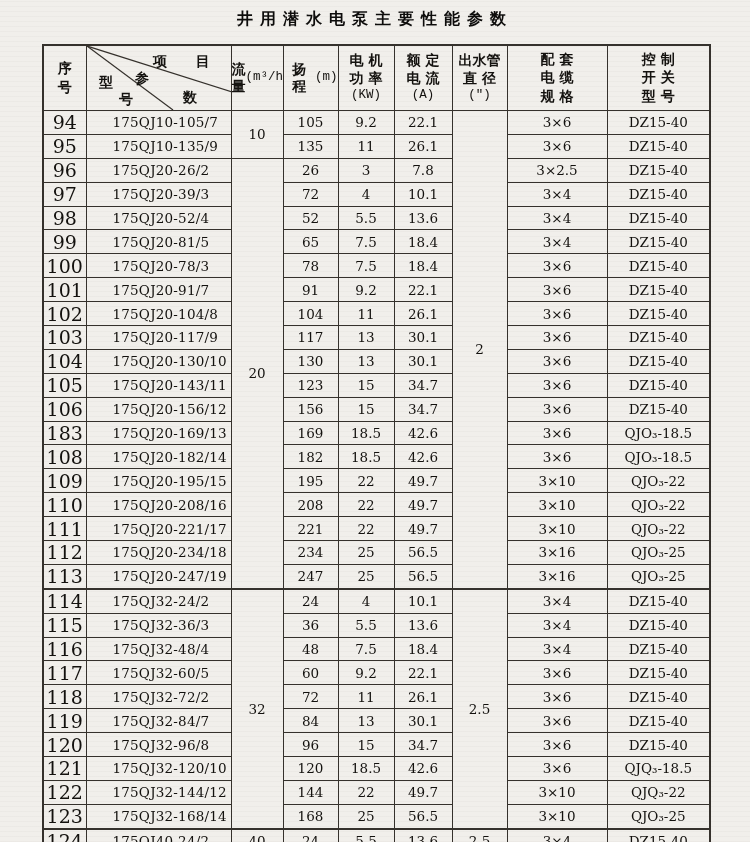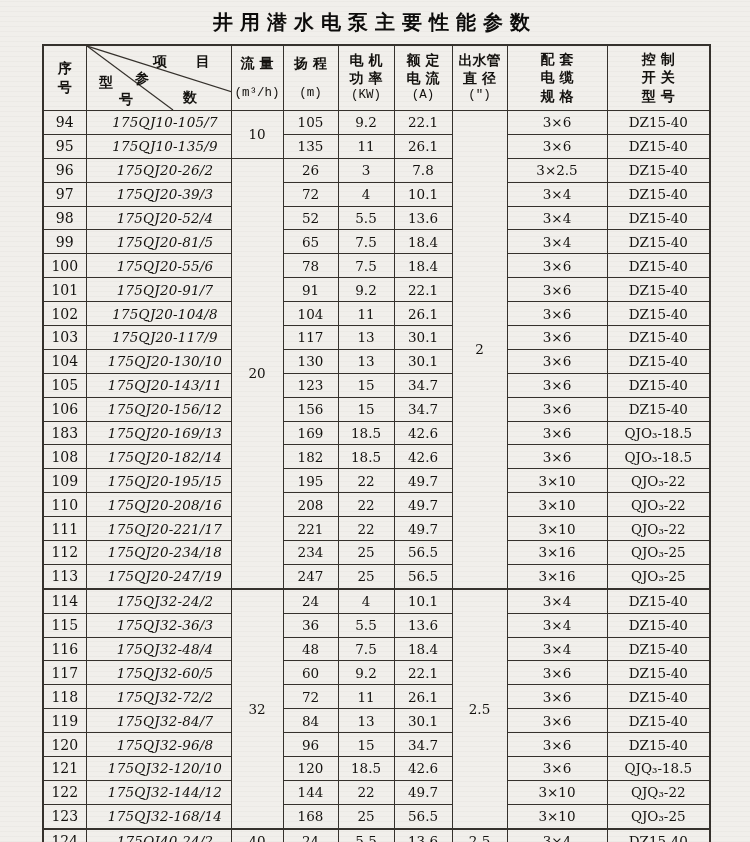--- a/index.html
+++ b/index.html
@@ -4,46 +4,46 @@
 <style>
   html,body{margin:0;padding:0;}
   body{
     width:750px;height:842px;position:relative;overflow:hidden;
     background:#f1efeb;
     background-image:repeating-linear-gradient(0deg, rgba(90,85,78,0.035) 0 1px, transparent 1px 5px);
     font-family:"DejaVu Sans",sans-serif;color:#161412;
     -webkit-font-smoothing:antialiased;
   }
   .page-title{
-    text-align:center;font-size:20px;font-weight:bold;letter-spacing:7px;
+    text-align:center;font-size:16px;font-weight:bold;letter-spacing:7px;
     padding-top:9px;margin:0;color:#0d0c0b;
   }
   table.params{
     position:absolute;left:42px;top:44px;width:667px;
     border-collapse:collapse;table-layout:fixed;
     border:2px solid #35312c;
   }
   .params th,.params td{border:1px solid #35312c;padding:0;overflow:hidden;}
   .params thead th{
     height:62px;vertical-align:middle;text-align:center;
     font-size:14px;font-weight:700;line-height:1.22;
     font-family:"DejaVu Sans",sans-serif;color:#14120f;
   }
   .hdr-stack{display:flex;flex-direction:column;align-items:center;justify-content:center;gap:1px;}
-  .hdr-gap{display:flex;flex-direction:column;align-items:center;justify-content:space-between;height:46px;margin:auto;}
+  .hdr-gap{display:flex;flex-direction:row;align-items:center;justify-content:space-between;height:46px;margin:auto;}
   .unit{font-weight:400;font-family:Liberation Mono, monospace;font-size:12.5px;letter-spacing:0;text-align:right;}
   .diag-cell{padding:0;}
   .diag-cell svg{display:block;}
   .diag-cell svg text{font-size:14px;font-weight:700;fill:#14120f;font-family:"DejaVu Sans",sans-serif;}
   .params tbody td{
     height:22.9px;text-align:center;vertical-align:middle;
     font-family:"DejaVu Serif","Liberation Serif",serif;font-size:13.5px;color:#13110e;
   }
-  .params tbody td.c-model{text-align:center;padding-left:13px;letter-spacing:0.2px;font-style:italic;}
-  .params tbody td.c-no{font-size:14px;}
+  .params tbody td.c-model{text-align:left;padding-left:26px;letter-spacing:0.2px;}
+  .params tbody td.c-no{font-size:19px;}
   .params tbody tr.group-start td{border-top-width:2px;}
 </style>
 </head>
 <body>
 
 <h1 class="page-title">井用潜水电泵主要性能参数</h1>
 
 <table class="params">
   <colgroup>
     <col style="width:43px">
@@ -177,21 +177,21 @@
         <td class="c-no">99</td>
         <td class="c-model">175QJ20-81/5</td>
         <td class="c-num">65</td>
         <td class="c-num">7.5</td>
         <td class="c-num">18.4</td>
         <td class="c-num">3×4</td>
         <td class="c-num">DZ15-40</td>
       </tr>
       <tr>
         <td class="c-no">100</td>
-        <td class="c-model">175QJ20-55/6</td>
+        <td class="c-model">175QJ20-78/3</td>
         <td class="c-num">78</td>
         <td class="c-num">7.5</td>
         <td class="c-num">18.4</td>
         <td class="c-num">3×6</td>
         <td class="c-num">DZ15-40</td>
       </tr>
       <tr>
         <td class="c-no">101</td>
         <td class="c-model">175QJ20-91/7</td>
         <td class="c-num">91</td>

